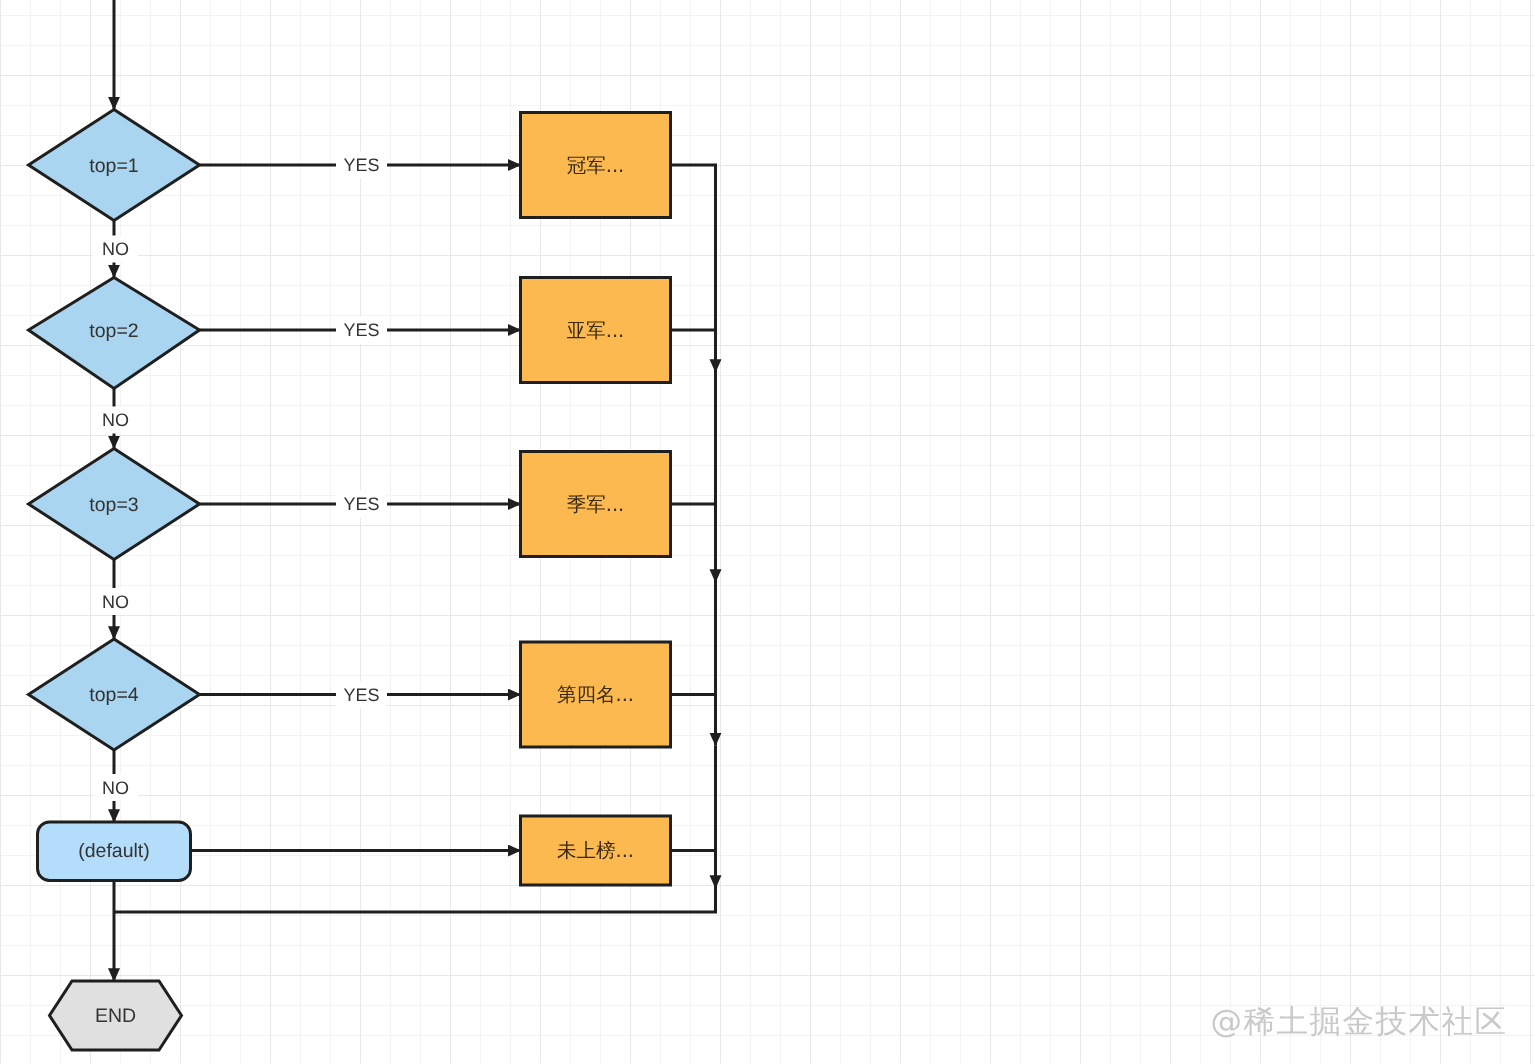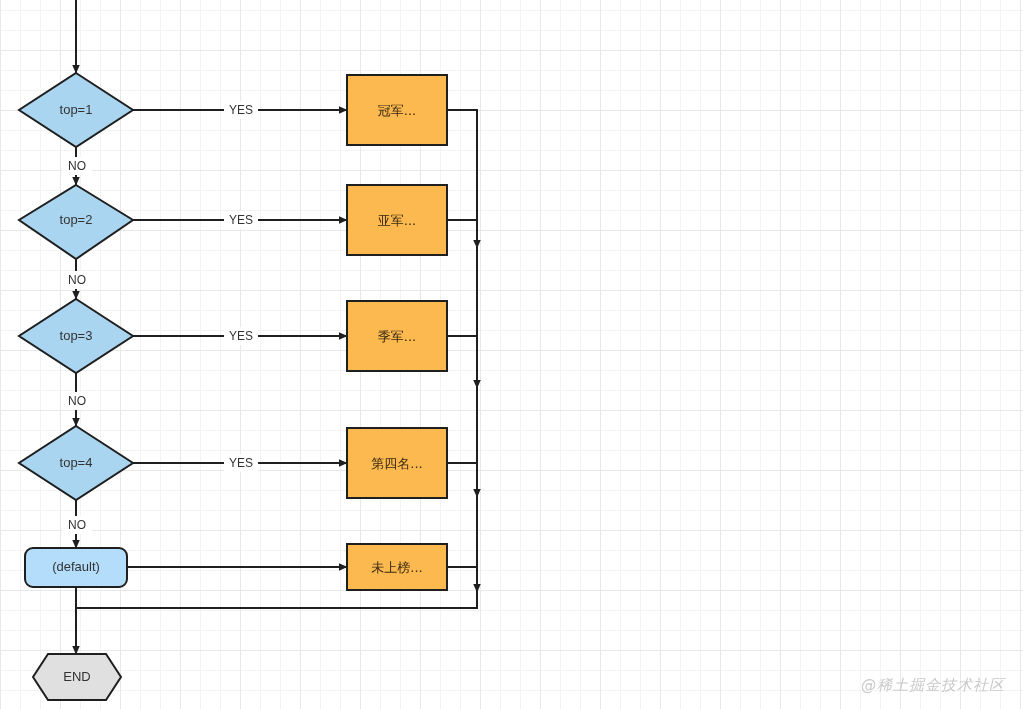--- a/index.html
+++ b/index.html
@@ -70,27 +70,26 @@
   .process-shape  { fill: #fcb94f; }
   .default-shape  { fill: #b3ddfb; }
   .end-shape      { fill: #e0e0e0; }
   .label-bg {
     fill: #ffffff;
   }
   #watermark {
     position: absolute;
     right: 18px;
     bottom: 14px;
-    font-size: 15px;
+    font-size: 21px;
     color: #c9c9c9;
     letter-spacing: 1px;
     font-family: "DejaVu Sans", "Liberation Sans", sans-serif;
     user-select: none;
     white-space: nowrap;
-    font-style: italic;
   }
 </style>
 </head>
 <body>
 
 <div id="canvas">
 
   <svg id="diagram-svg" viewBox="0 0 1023 709">
     <defs>
       <marker id="arrow" markerWidth="10" markerHeight="10" refX="8.5" refY="4" orient="auto" markerUnits="userSpaceOnUse">

